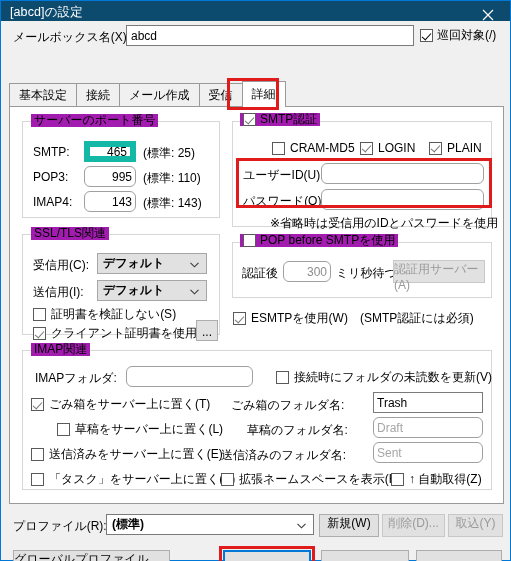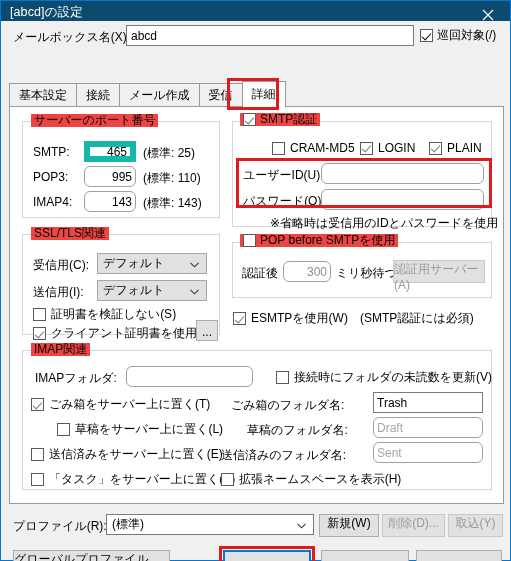--- a/index.html
+++ b/index.html
@@ -145,21 +145,21 @@
 
   
   .group {
     position: absolute;
     border: 1px solid #d7d7d7;
     box-sizing: border-box;
   }
   .group > .legend {
     position: absolute;
     top: -8px; left: 8px;
-    background: #ef4444;
+    background: #a21caf;
     padding: 0 3px;
     font-size: 12px;
     line-height: 13px;
   }
   .group > .legend.chk-legend {
     display: flex;
     align-items: center;
     gap: 4px;
     top: -9px;
     left: 7px;
@@ -190,20 +190,21 @@
     position: absolute;
     height: 21px;
     border: 1px solid #a6a6a6;
     background: #e1e1e1;
     box-sizing: border-box;
     display: flex;
     align-items: center;
     font-size: 12px;
     padding-left: 5px;
     cursor: default;
+    font-weight: bold;
   }
   .combo .arrow {
     position: absolute;
     right: 7px; top: 50%;
     transform: translateY(-50%);
   }
   .combo.white {
     background: #ffffff;
     border: 1px solid #7a7a7a;
   }
@@ -451,20 +452,24 @@
         <div class="lbl" style="left:198px; top:96px;">送信済みのフォルダ名:</div>
         <input class="tbox grayborder placeholderish" style="left: 350px; top: 91px; width: 110px; height: 21px;" type="text" disabled="" value="Sent">
 
         <div class="chkrow" style="left:8px; top:120px;">
           <span class="cb"></span>
           <span>「タスク」をサーバー上に置く(K)</span>
         </div>
         <div class="chkrow" style="left:198px; top:120px;">
           <span class="cb"></span>
           <span>拡張ネームスペースを表示(H)</span>
+        </div>
+        <div class="chkrow" style="left:368px; top:120px;">
+          <span class="cb"></span>
+          <span style="color:#000;">↑ 自動取得(Z)</span>
         </div>
       </div>
 
     </div>
 
     <div class="bottom">
       <div class="lbl" style="left:12px; top:12px;">プロファイル(R):</div>
       <div class="combo white" style="left:105px; top:8px; width:208px;">
         <span>(標準)</span>
         <span class="arrow">

